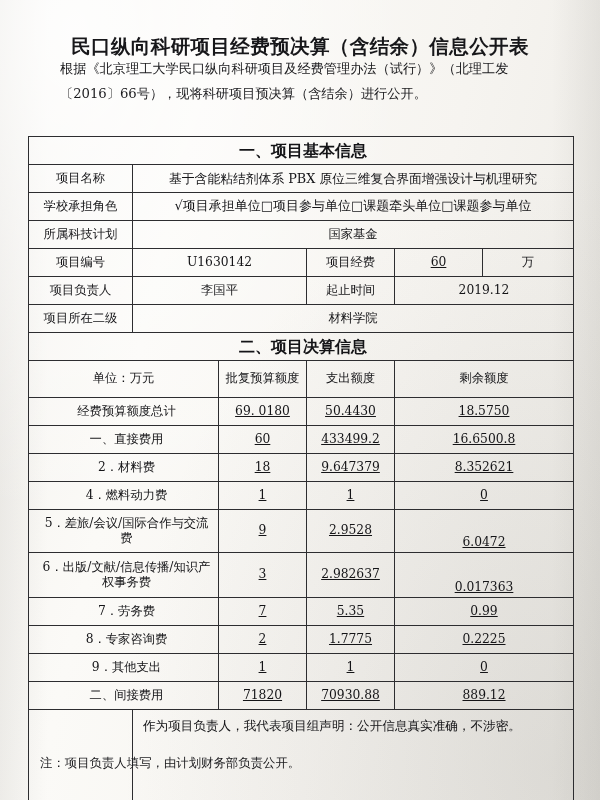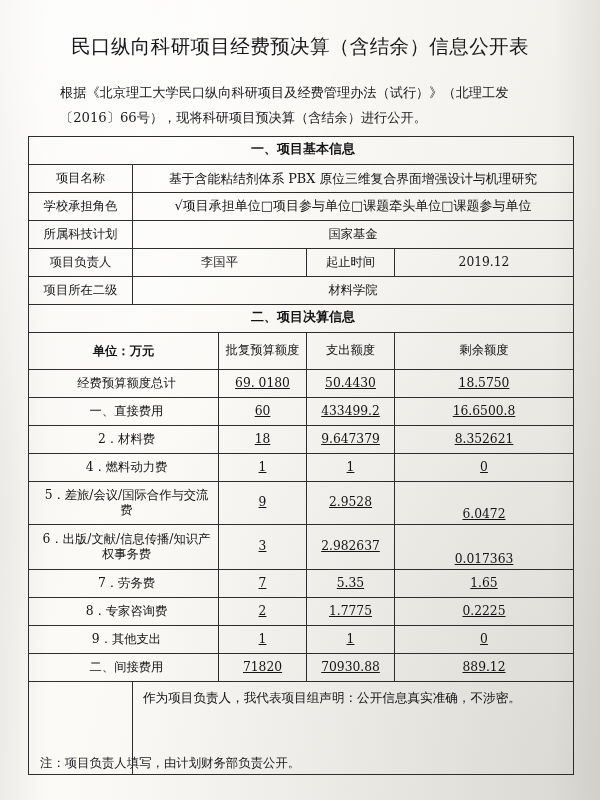--- a/index.html
+++ b/index.html
@@ -30,28 +30,28 @@
       linear-gradient(90deg, rgba(120,118,112,0.10) 0%, rgba(0,0,0,0) 8%, rgba(0,0,0,0) 92%, rgba(120,118,112,0.12) 100%);
     pointer-events: none;
   }
   .doc-title {
     position: absolute;
     top: 33px;
     left: 0;
     width: 600px;
     text-align: center;
     font-family: "DejaVu Serif", "Liberation Serif", serif;
-    font-weight: normal;
+    font-weight: bold;
     font-size: 19.5px;
     letter-spacing: 0.4px;
     color: #17171a;
   }
   .intro {
     position: absolute;
-    top: 80px;
+    top: 56px;
     left: 60px;
     width: 486px;
     font-family: "DejaVu Serif", "Liberation Serif", serif;
     font-size: 13.2px;
     line-height: 25px;
     color: #1a1a1d;
     text-align: justify;
   }
   .intro .ln2 { display:block; }
   table.main {
@@ -71,22 +71,21 @@
     padding: 2px 4px;
     text-align: center;
     vertical-align: middle;
     height: 23px;
     line-height: 1.25;
   }
   .sect {
     text-align: left;
     font-weight: bold;
     padding-left: 8px !important;
-    font-size: 13px;
-    font-family: Liberation Mono, monospace;
+    font-size: 16px;
   }
   .lbl { font-size: 12.3px; }
   .left { text-align: right; padding-left: 10px !important; margin-left: 14px; }
   .big { font-size: 12.8px; margin-top: 41px; }
   .num { font-family: "DejaVu Serif", "Liberation Serif", serif; text-decoration: underline; }
   .note {
     position: absolute;
     top: 724px;
     left: 40px;
     font-family: "DejaVu Serif", "Liberation Serif", serif;
@@ -95,21 +94,21 @@
     margin-top: 31px;
   }
   .stmt-cell {
     text-align: left !important;
     padding: 8px 10px !important;
     vertical-align: top !important;
     position: relative;
   }
   .stmt-text { font-size: 12.6px; }
   .check { font-size: 13px; }
-  .unit-cell { font-weight: bold; margin-top: 8px; }
+  .unit-cell { font-weight: normal; margin-top: 8px; }
 </style>
 </head>
 <body>
 
 <div class="page">
   <div class="paper-shade"></div>
 
   <div class="doc-title">民口纵向科研项目经费预决算（含结余）信息公开表</div>
 
   <div class="intro">
@@ -140,20 +139,27 @@
     <tr>
       <td class="lbl">学校承担角色</td>
       <td class="big check" colspan="5">√项目承担单位□项目参与单位□课题牵头单位□课题参与单位</td>
     </tr>
 
     <tr>
       <td class="lbl">所属科技计划</td>
       <td colspan="5">国家基金</td>
     </tr>
 
+    <tr>
+      <td class="lbl">项目编号</td>
+      <td colspan="2">U1630142</td>
+      <td>项目经费</td>
+      <td style="text-decoration:underline">60</td>
+      <td>万</td>
+    </tr>
 
     <tr>
       <td class="lbl">项目负责人</td>
       <td colspan="2">李国平</td>
       <td>起止时间</td>
       <td colspan="2">2019.12</td>
     </tr>
 
     <tr>
       <td class="lbl">项目所在二级</td>
@@ -212,21 +218,21 @@
       <td colspan="2" class="left" style="height:40px">6．出版/文献/信息传播/知识产权事务费</td>
       <td class="num">3</td>
       <td class="num">2.982637</td>
       <td colspan="2" class="num" style="vertical-align:bottom">0.017363</td>
     </tr>
 
     <tr>
       <td colspan="2" class="left">7．劳务费</td>
       <td class="num">7</td>
       <td class="num">5.35</td>
-      <td colspan="2" class="num">1.65</td>
+      <td colspan="2" class="num">0.99</td>
     </tr>
 
     <tr>
       <td colspan="2" class="left">8．专家咨询费</td>
       <td class="num">2</td>
       <td class="num">1.7775</td>
       <td colspan="2" class="num">0.2225</td>
     </tr>
 
     <tr>

